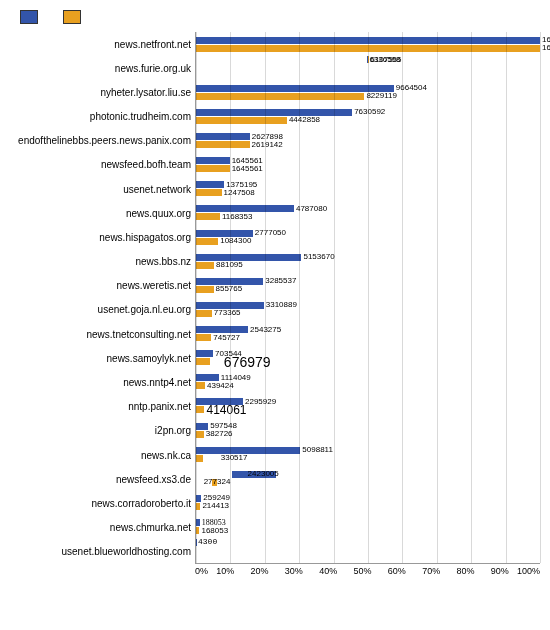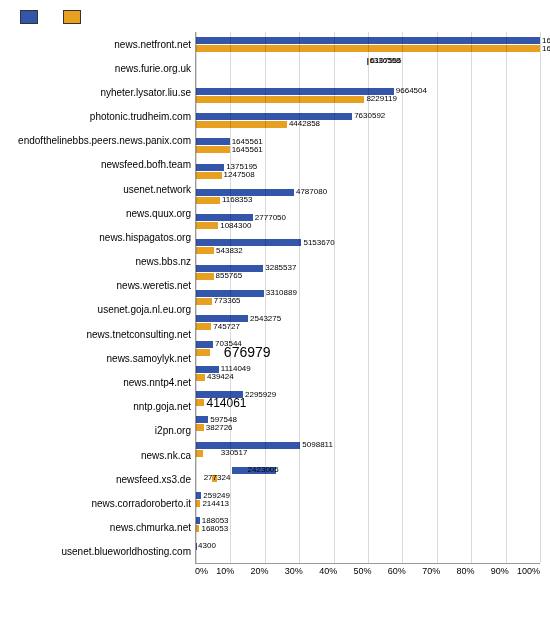--- a/index.html
+++ b/index.html
@@ -89,21 +89,21 @@
         <div class="y-label">newsfeed.bofh.team</div>
         <div class="y-label">usenet.network</div>
         <div class="y-label">news.quux.org</div>
         <div class="y-label">news.hispagatos.org</div>
         <div class="y-label">news.bbs.nz</div>
         <div class="y-label">news.weretis.net</div>
         <div class="y-label">usenet.goja.nl.eu.org</div>
         <div class="y-label">news.tnetconsulting.net</div>
         <div class="y-label">news.samoylyk.net</div>
         <div class="y-label">news.nntp4.net</div>
-        <div class="y-label">nntp.goja.net</div>
+        <div class="y-label">nntp.panix.net</div>
         <div class="y-label">i2pn.org</div>
         <div class="y-label">news.nk.ca</div>
         <div class="y-label">newsfeed.xs3.de</div>
         <div class="y-label">news.corradoroberto.it</div>
         <div class="y-label">news.chmurka.net</div>
         <div class="y-label">usenet.blueworldhosting.com</div>
       </div>
 
     <div style="flex:1; position:relative; border-left:1px solid #999; border-bottom:1px solid #999; overflow:visible;" id="bars-area">
 
@@ -143,20 +143,30 @@
               <div style="background: rgb(51, 85, 170); height: 7px; width: 45.401%; min-width: 1px;"></div>
               <span style="position: absolute; left: 45.401%; margin-left: 2px; font-size: 8px; white-space: nowrap; color: rgb(0, 0, 0); line-height: 1;">7630592</span>
             </div>
             <div style="display: flex; align-items: center; height: 7px; position: relative;">
               <div style="background: rgb(232, 160, 32); height: 7px; width: 26.4344%; min-width: 1px;"></div>
               <span style="position: absolute; left: 26.4344%; margin-left: 2px; font-size: 8px; white-space: nowrap; color: rgb(0, 0, 0); line-height: 1;">4442858</span>
             </div>
           </div>
           <div style="display: flex; flex-direction: column; justify-content: center; height: 4.54545%;">
             <div style="display: flex; align-items: center; height: 7px; margin-bottom: 1px; position: relative;">
+              <div style="background: rgb(51, 85, 170); height: 7px; width: 15.6356%; min-width: 1px;"></div>
+              <span style="position: absolute; left: 15.6356%; margin-left: 2px; font-size: 8px; white-space: nowrap; color: rgb(0, 0, 0); line-height: 1;">2627898</span>
+            </div>
+            <div style="display: flex; align-items: center; height: 7px; position: relative;">
+              <div style="background: rgb(232, 160, 32); height: 7px; width: 15.5836%; min-width: 1px;"></div>
+              <span style="position: absolute; left: 15.5836%; margin-left: 2px; font-size: 8px; white-space: nowrap; color: rgb(0, 0, 0); line-height: 1;">2619142</span>
+            </div>
+          </div>
+          <div style="display: flex; flex-direction: column; justify-content: center; height: 4.54545%;">
+            <div style="display: flex; align-items: center; height: 7px; margin-bottom: 1px; position: relative;">
               <div style="background: rgb(51, 85, 170); height: 7px; width: 9.79087%; min-width: 1px;"></div>
               <span style="position: absolute; left: 9.79087%; margin-left: 2px; font-size: 8px; white-space: nowrap; color: rgb(0, 0, 0); line-height: 1;">1645561</span>
             </div>
             <div style="display: flex; align-items: center; height: 7px; position: relative;">
               <div style="background: rgb(232, 160, 32); height: 7px; width: 9.79087%; min-width: 1px;"></div>
               <span style="position: absolute; left: 9.79087%; margin-left: 2px; font-size: 8px; white-space: nowrap; color: rgb(0, 0, 0); line-height: 1;">1645561</span>
             </div>
           </div>
           <div style="display: flex; flex-direction: column; justify-content: center; height: 4.54545%;">
             <div style="display: flex; align-items: center; height: 7px; margin-bottom: 1px; position: relative;">
@@ -188,21 +198,21 @@
               <span style="position: absolute; left: 6.45144%; margin-left: 2px; font-size: 8px; white-space: nowrap; color: rgb(0, 0, 0); line-height: 1;">1084300</span>
             </div>
           </div>
           <div style="display: flex; flex-direction: column; justify-content: center; height: 4.54545%;">
             <div style="display: flex; align-items: center; height: 7px; margin-bottom: 1px; position: relative;">
               <div style="background: rgb(51, 85, 170); height: 7px; width: 30.6637%; min-width: 1px;"></div>
               <span style="position: absolute; left: 30.6637%; margin-left: 2px; font-size: 8px; white-space: nowrap; color: rgb(0, 0, 0); line-height: 1;">5153670</span>
             </div>
             <div style="display: flex; align-items: center; height: 7px; position: relative;">
               <div style="background: rgb(232, 160, 32); height: 7px; width: 5.2424%; min-width: 1px;"></div>
-              <span style="position: absolute; left: 5.2424%; margin-left: 2px; font-size: 8px; white-space: nowrap; color: rgb(0, 0, 0); line-height: 1;">543832</span>
+              <span style="position: absolute; left: 5.2424%; margin-left: 2px; font-size: 8px; white-space: nowrap; color: rgb(0, 0, 0); line-height: 1;">881095</span>
             </div>
           </div>
           <div style="display: flex; flex-direction: column; justify-content: center; height: 4.54545%;">
             <div style="display: flex; align-items: center; height: 7px; margin-bottom: 1px; position: relative;">
               <div style="background: rgb(51, 85, 170); height: 7px; width: 19.5485%; min-width: 1px;"></div>
               <span style="position: absolute; left: 19.5485%; margin-left: 2px; font-size: 8px; white-space: nowrap; color: rgb(0, 0, 0); line-height: 1;">3285537</span>
             </div>
             <div style="display: flex; align-items: center; height: 7px; position: relative;">
               <div style="background: rgb(232, 160, 32); height: 7px; width: 5.09169%; min-width: 1px;"></div>
               <span style="position: absolute; left: 5.09169%; margin-left: 2px; font-size: 8px; white-space: nowrap; color: rgb(0, 0, 0); line-height: 1;">855765</span>
@@ -294,28 +304,28 @@
               <span style="position: absolute; left: 1.5425%; margin-left: 2px; font-size: 8px; white-space: nowrap; color: rgb(0, 0, 0); line-height: 1;">259249</span>
             </div>
             <div style="display: flex; align-items: center; height: 7px; position: relative;">
               <div style="background: rgb(232, 160, 32); height: 7px; width: 1.27573%; min-width: 1px;"></div>
               <span style="position: absolute; left: 1.27573%; margin-left: 2px; font-size: 8px; white-space: nowrap; color: rgb(0, 0, 0); line-height: 1;">214413</span>
             </div>
           </div>
           <div style="display: flex; flex-direction: column; justify-content: center; height: 4.54545%;">
             <div style="display: flex; align-items: center; height: 7px; margin-bottom: 1px; position: relative;">
               <div style="background: rgb(51, 85, 170); height: 7px; width: 1.11889%; min-width: 1px;"></div>
-              <span style="position: absolute; left: 1.11889%; margin-left: 2px; font-size: 8px; white-space: nowrap; color: rgb(0, 0, 0); line-height: 1;">188053</span>
+              <span style="position: absolute; left: 1.11889%; margin-left: 2px; font-size: 8px; white-space: nowrap; color: rgb(0, 0, 0); line-height: 1; font-family: Liberation Serif, serif;">188053</span>
             </div>
             <div style="display: flex; align-items: center; height: 7px; position: relative;">
               <div style="background: rgb(232, 160, 32); height: 7px; width: 0.999893%; min-width: 1px;"></div>
               <span style="position: absolute; left: 0.999893%; margin-left: 2px; font-size: 8px; white-space: nowrap; color: rgb(0, 0, 0); line-height: 1;">168053</span>
             </div>
           </div>
-          <div style="display: flex; flex-direction: column; justify-content: center; height: 4.54545%;">
+          <div style="display: flex; flex-direction: row; justify-content: flex-start; height: 4.54545%; font-family: Liberation Mono, monospace;">
             <div style="display: flex; align-items: center; height: 7px; margin-bottom: 1px; position: relative;">
               <div style="background: rgb(51, 85, 170); height: 7px; width: 0.0255844%; min-width: 1px;"></div>
               <span style="position: absolute; left: 0.0255844%; margin-left: 2px; font-size: 8px; white-space: nowrap; color: rgb(0, 0, 0); line-height: 1;">4300</span>
             </div>
             <div style="display: flex; align-items: center; height: 7px; position: relative;">
               <div style="background: rgb(232, 160, 32); height: 7px; width: 0%; min-width: 0px;"></div>
             </div>
           </div>
         </div>
 

